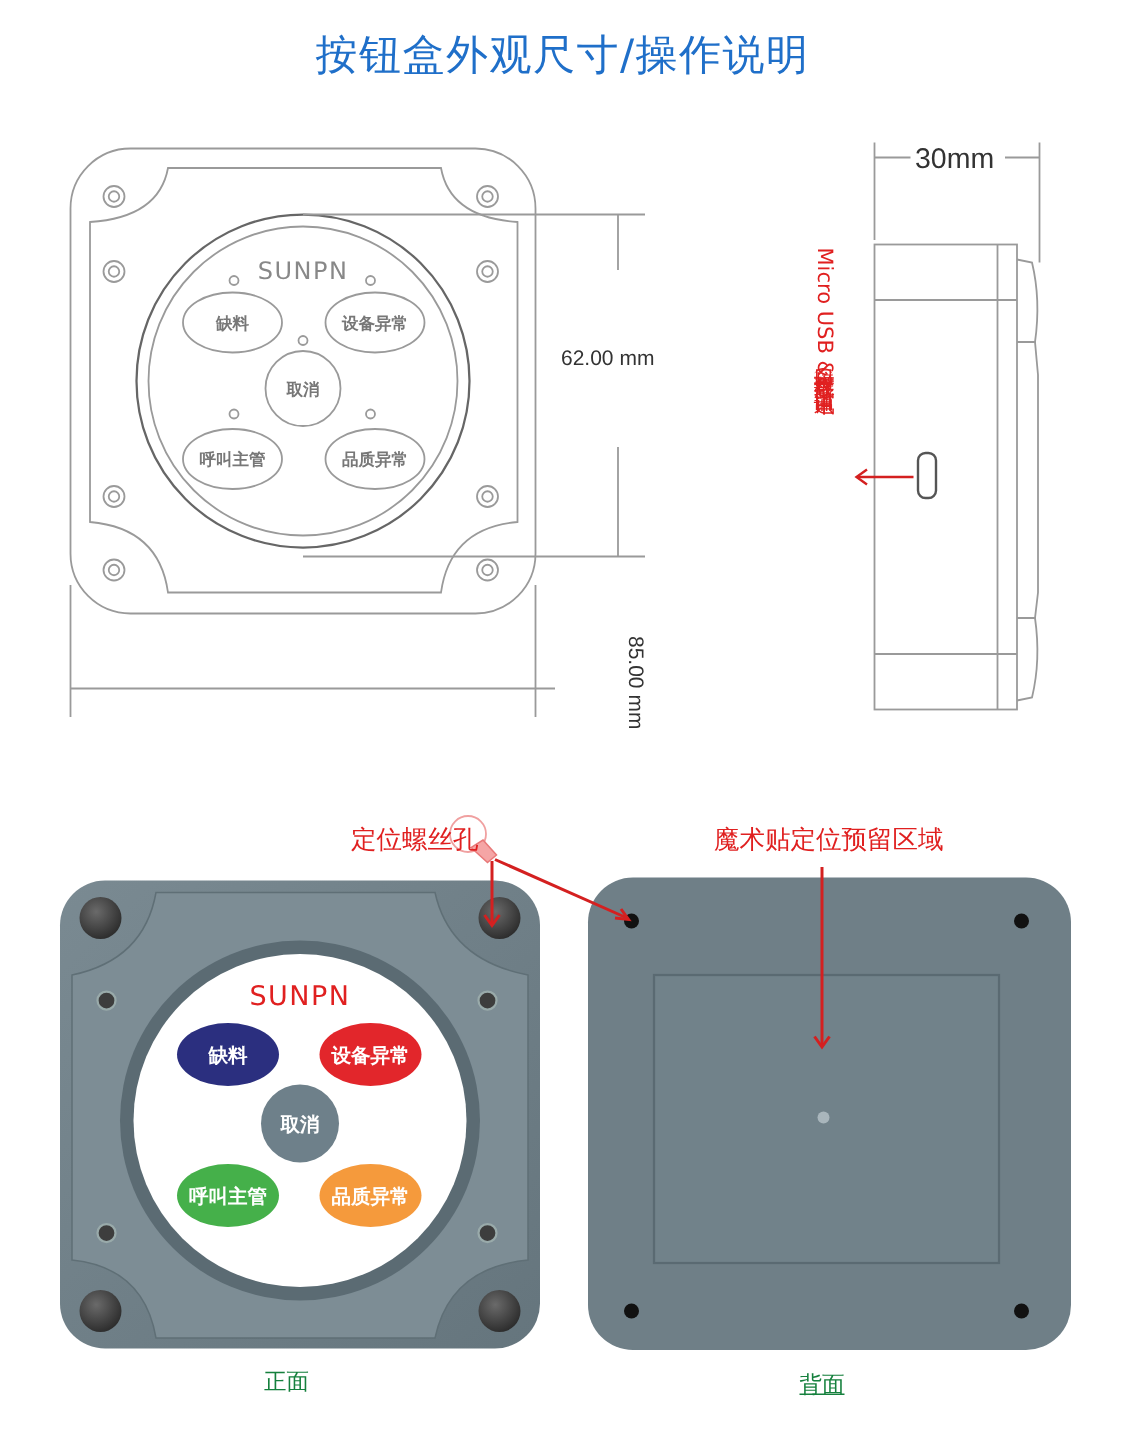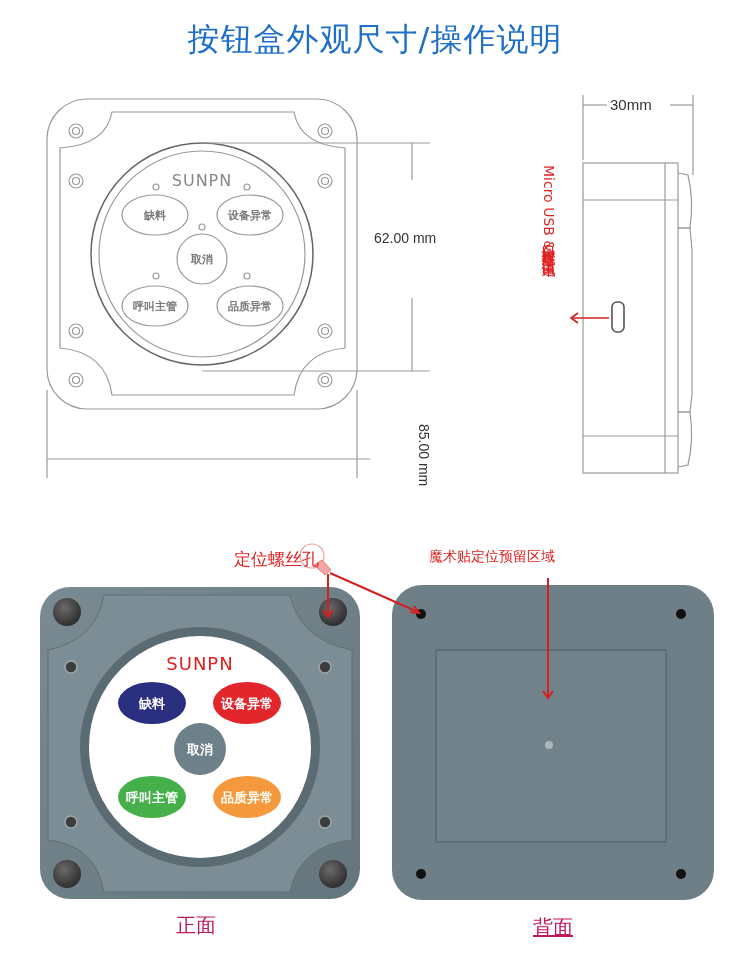--- a/index.html
+++ b/index.html
@@ -1,21 +1,21 @@
 <!DOCTYPE html>
 <html><head>
 <meta charset="utf-8">
 <style>
   html, body { margin:0; padding:0; background:#ffffff; }
   body { width:750px; height:963px; position:relative; overflow:hidden;
          font-family:"DejaVu Sans", "Liberation Sans", sans-serif; }
   .abs { position:absolute; }
-  .title { left:0; width:750px; top:18px; text-align:center; font-size:32px;
+  .title { left:0; width:750px; top:18px; text-align:center; font-size:28px;
            color:#1f6fc9; letter-spacing:1px; }
-  .cap { font-size:20px; color:#be185d; }
+  .cap { font-size:15px; color:#15803d; }
   .red { color:#e02020; }
   .dim { font-family:"Liberation Sans", sans-serif; color:#333; font-size:14px; }
   .vtext { writing-mode:vertical-rl; }
   svg text { font-family:"DejaVu Sans", sans-serif; }
 </style>
 </head>
 <body>
 
 <div class="abs title">按钮盒外观尺寸/操作说明</div>
 
@@ -93,21 +93,21 @@
   </g>
 
   <g stroke="#d42020" stroke-width="1.6" fill="none">
     <line x1="572" y1="318" x2="609" y2="318"></line>
     <path d="M578,313 L571,318 L578,323"></path>
   </g>
 </svg>
 
 <div class="abs dim" style="left:374px;top:230px;">62.00 mm</div>
 <div class="abs dim vtext" style="left:416px;top:424px;">85.00 mm</div>
-<div class="abs dim" style="left:610px;top:96px;font-size:15px;">30mm</div>
+<div class="abs dim" style="left:610px;top:96px;font-size:19px;">30mm</div>
 <div class="abs red vtext" style="left:540px;top:165px;font-size:14px;line-height:18px;">Micro USB接口 （程序下载&amp;串口通讯）</div>
 
 <svg class="abs" style="left:0;top:0;" width="750" height="963">
   <defs>
     <radialGradient id="bump" cx="40%" cy="35%" r="70%">
       <stop offset="0%" stop-color="#6a6a6a"></stop>
         <stop offset="100%" stop-color="#2a2a2a"></stop>
     </radialGradient>
     <linearGradient id="dev" x1="0" y1="0" x2="1" y2="1">
       <stop offset="0%" stop-color="#7a8a92"></stop>
@@ -165,16 +165,16 @@
     <line x1="328" y1="574" x2="328" y2="616"></line>
     <path d="M323,610 L328,617 L333,610"></path>
     <line x1="330" y1="573" x2="418" y2="612"></line>
     <path d="M410,612 L419,613 L414,606"></path>
     <line x1="548" y1="578" x2="548" y2="697"></line>
     <path d="M543,691 L548,698 L553,691"></path>
   </g>
 </svg>
 
 <div class="abs red" style="left:190px;top:548px;font-size:17px;margin-left:44px;">定位螺丝孔</div>
-<div class="abs red" style="left:429px;top:548px;font-size:14px;">魔术贴定位预留区域</div>
+<div class="abs red" style="left:476px;top:548px;font-size:17px;">魔术贴定位预留区域</div>
 
 <div class="abs cap" style="left:176px;top:912px;">正面</div>
 <div class="abs cap" style="left:533px;top:914px;text-decoration:underline;">背面</div>
 
 </body></html>

